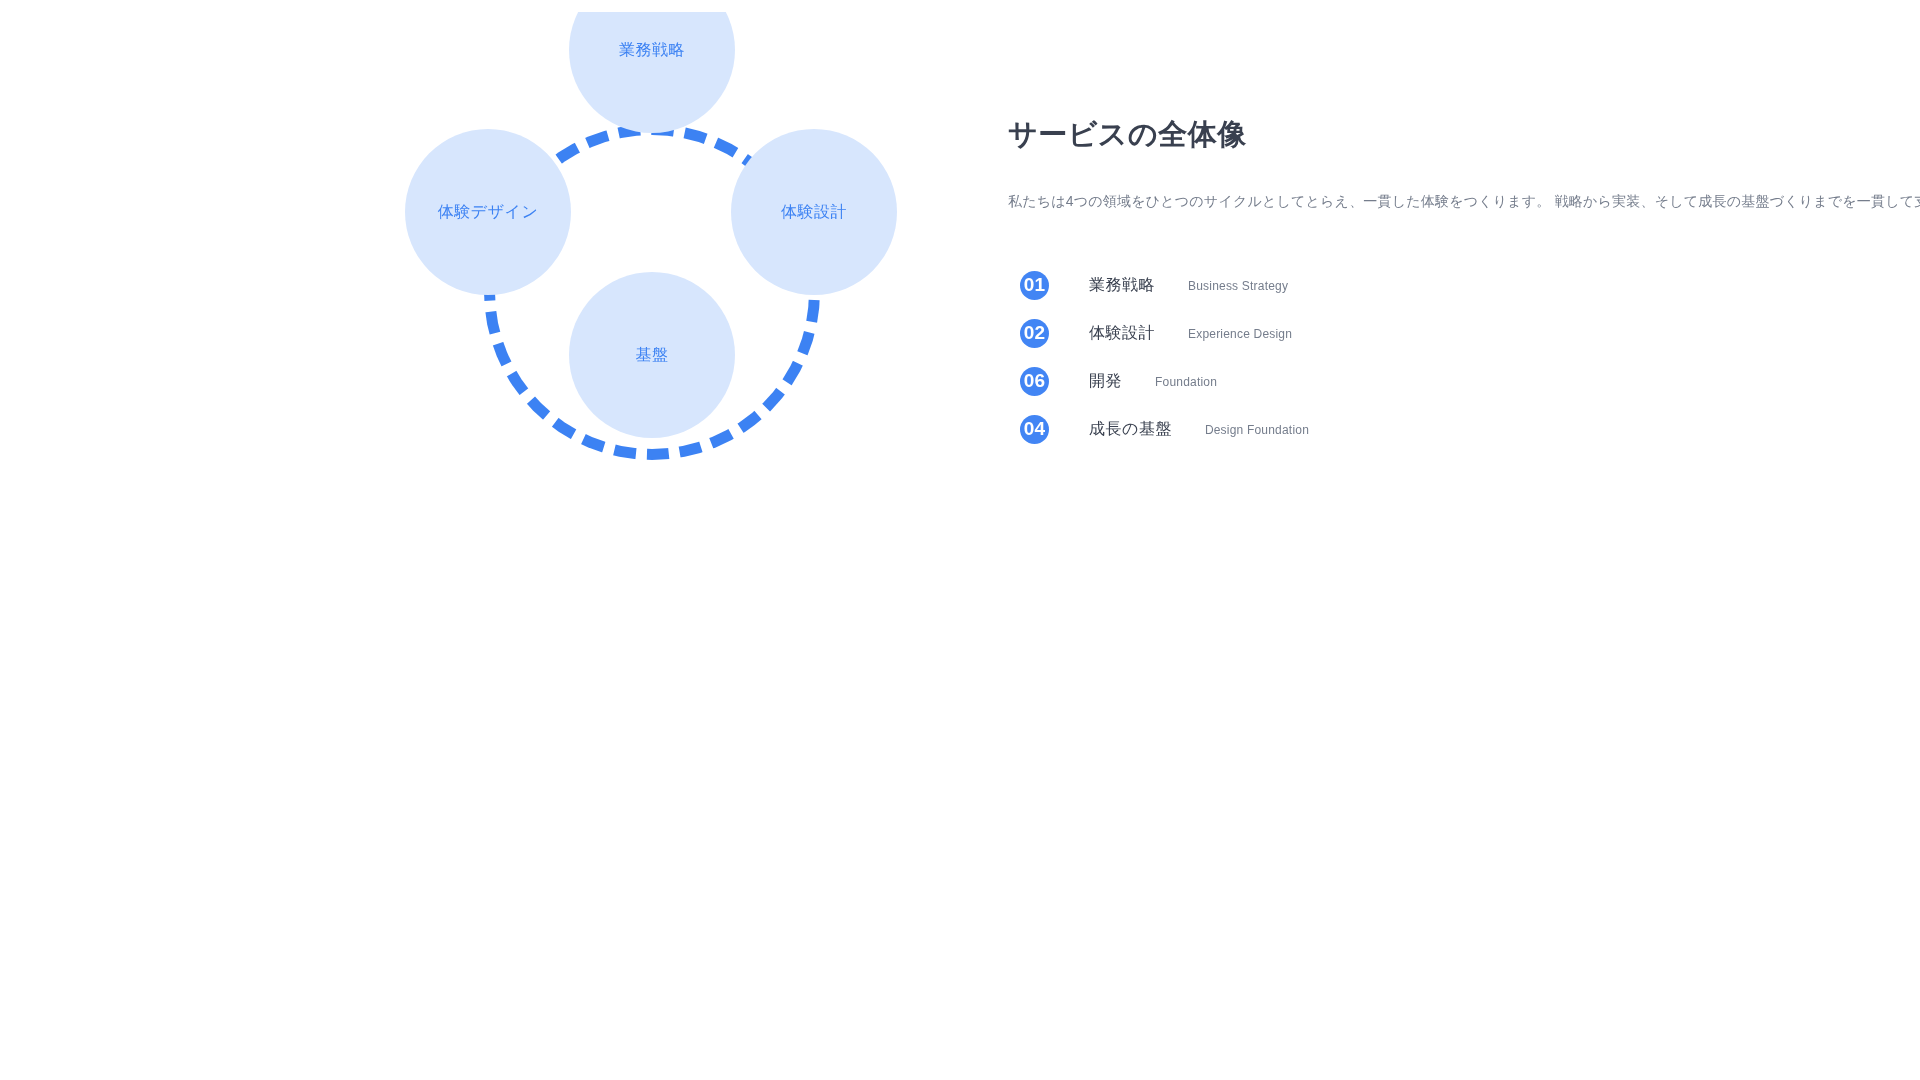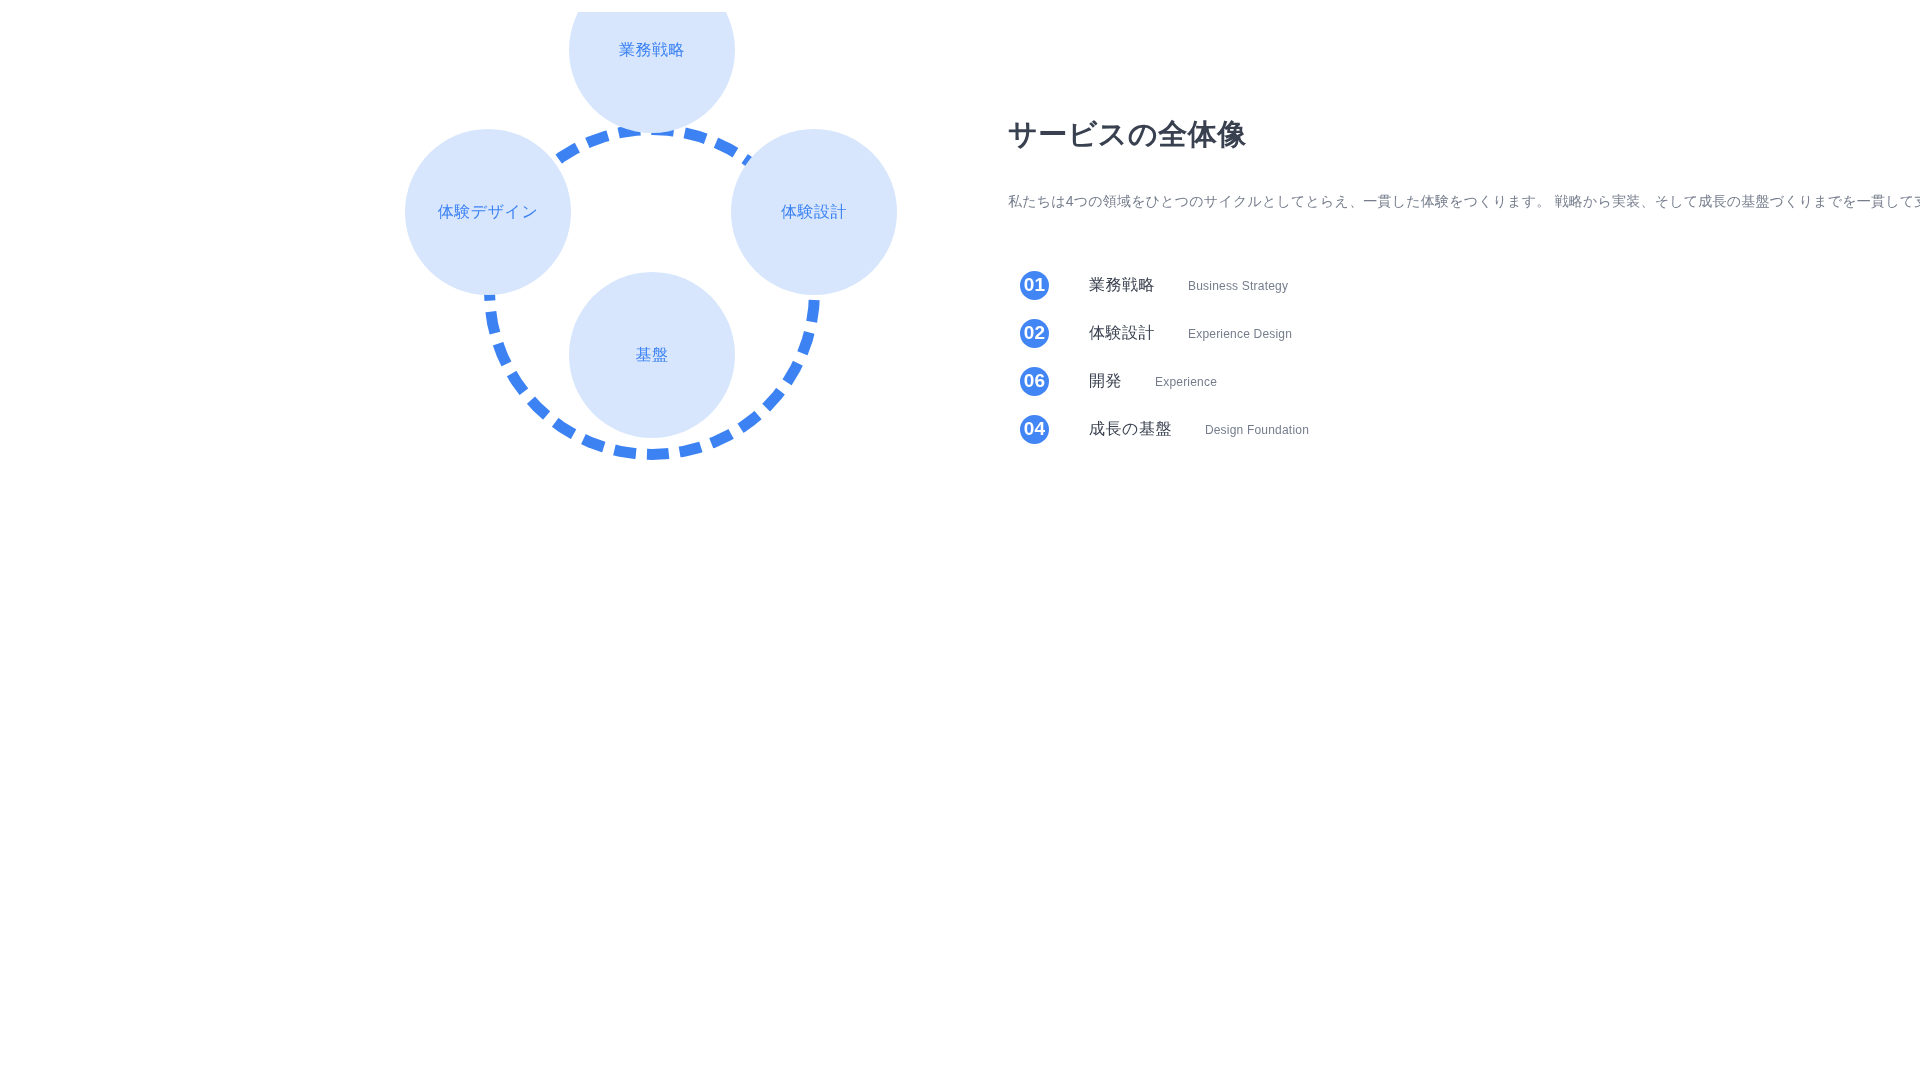--- a/index.html
+++ b/index.html
@@ -185,21 +185,21 @@
         <span class="item-text">
           <span class="item-cjk">体験設計</span>
           <span class="item-en">Experience Design</span>
         </span>
       </li>
 
       <li class="item">
         <span class="item-badge">06</span>
         <span class="item-text">
           <span class="item-cjk">開発</span>
-          <span class="item-en">Experience</span>
+          <span class="item-en">Foundation</span>
         </span>
       </li>
 
       <li class="item">
         <span class="item-badge">04</span>
         <span class="item-text">
           <span class="item-cjk">成長の基盤</span>
           <span class="item-en">Design Foundation</span>
         </span>
       </li>

